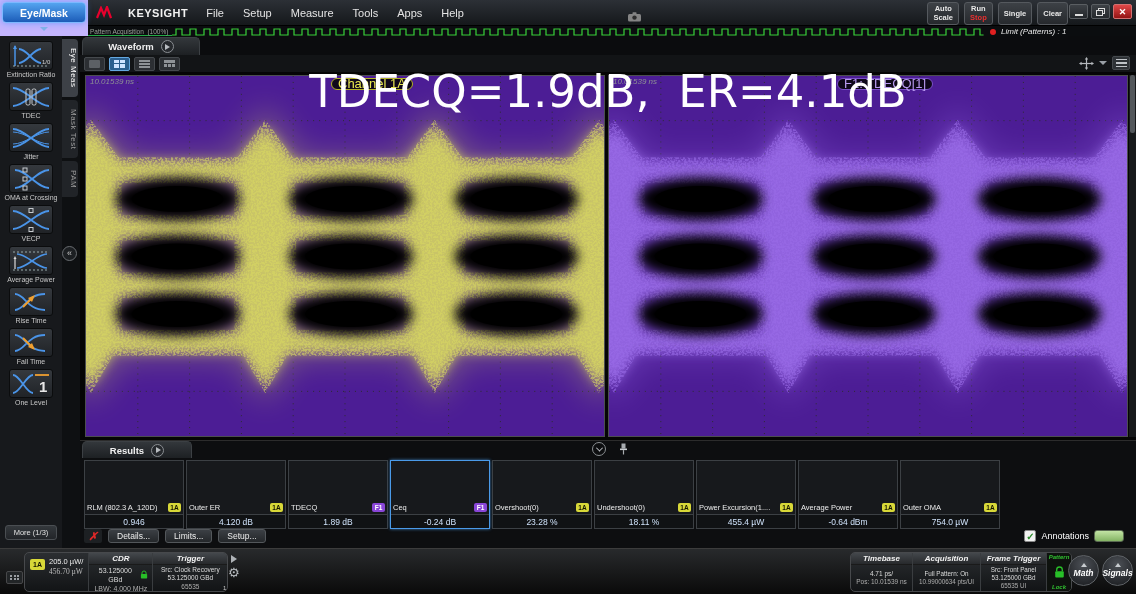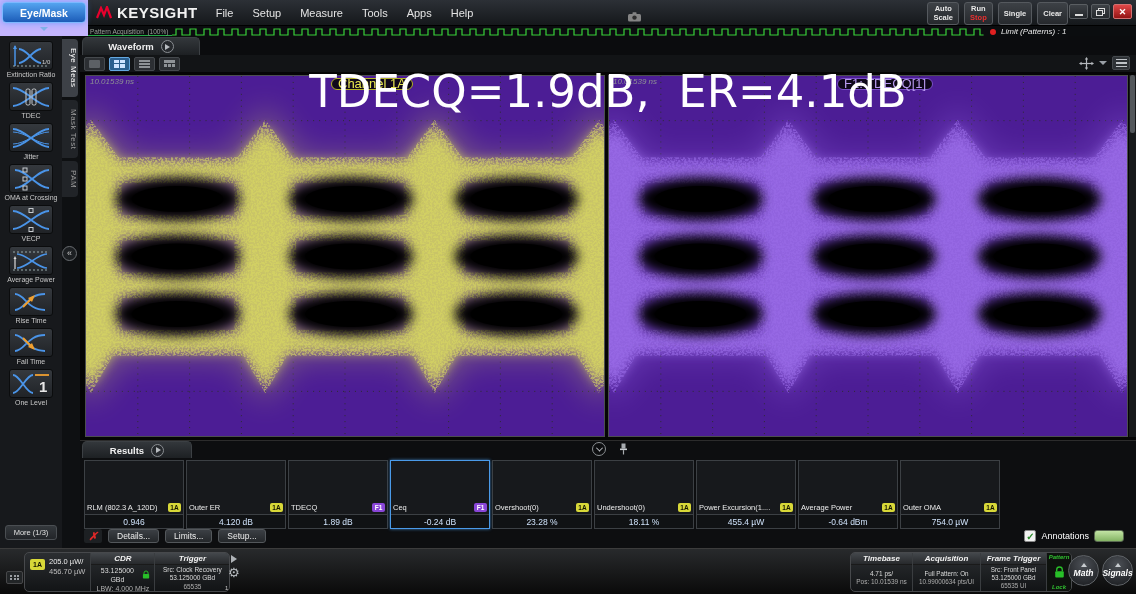--- a/index.html
+++ b/index.html
@@ -11,21 +11,21 @@
   .menubar { position:absolute; left:0; top:0; width:1136px; height:26px;
              background:linear-gradient(#2c3036,#15181b); border-bottom:1px solid #000;
              display:flex; align-items:center; }
   .mode-wrap { position:absolute; left:0; top:0; width:88px; height:36px; background:#c4b5fd; z-index:6; }
   .mode-btn { margin:2px 2px 0 2px; height:21px; border-radius:4px;
               background:linear-gradient(#54a4f0,#1c5cb8); border:1px solid #7db8ff;
               color:#fff; font-weight:bold; font-size:10.5px; display:flex; align-items:center; justify-content:center;
               box-shadow:0 0 6px rgba(60,140,255,.6); }
   .mode-strip { height:11px; display:flex; align-items:center; justify-content:center; }
   .tri-down { width:0; height:0; border-left:4px solid transparent; border-right:4px solid transparent; border-top:4px solid #7fb2e8; }
-  .brand { display:flex; align-items:center; gap:5px; margin-left:96px; font-weight:bold; font-size:15px; color:#f2f2f2; letter-spacing:.5px; }
+  .brand { display:flex; align-items:center; gap:16px; margin-left:96px; font-weight:bold; font-size:11px; color:#f2f2f2; letter-spacing:.5px; }
   .menus { display:flex; gap:19px; margin-left:18px; font-size:11px; color:#e4e4e4; }
   .menus span { cursor:default; }
   .cam { position:absolute; left:628px; top:8px; }
   .topbtns { position:absolute; right:68px; top:2px; display:flex; gap:5px; }
   .tbtn { min-width:27px; padding:1px 5px; border-radius:3px; border:1px solid #55595e;
           background:linear-gradient(#3d4146,#26292d); color:#e8e8e8; font-size:7.5px; font-weight:bold;
           text-align:center; line-height:1.25; display:flex; flex-direction:column; justify-content:center; }
   .tbtn .red { color:#e83030; }
   .winbtns { position:absolute; right:4px; top:4px; display:flex; gap:3px; }
   .wbtn { width:19px; height:15px; border-radius:2px; border:1px solid #5a5e62;
@@ -155,21 +155,21 @@
   .sec-hdr { font-size:8px; font-weight:bold; font-style:italic; color:#f2f2f2; text-align:center;
              background:linear-gradient(#44484c,#27292c); padding:1px 0; border-bottom:1px solid #1a1a1a; }
   .sec-body { flex:1; padding:1px 4px; font-size:7px; color:#dcdcdc; text-align:center; line-height:1.3;
               display:flex; flex-direction:column; justify-content:center; position:relative; }
   .sec-body .dim { color:#aeaeae; }
   .rate-line { display:flex; align-items:center; justify-content:center; gap:3px; }
   .ch-sec { flex-direction:row; align-items:flex-start; gap:4px; padding:4px 5px; }
   .ch-badge { width:15px; height:11px; background:#d8d838; color:#141400; font-size:7px; font-weight:bold;
               border-radius:2px; display:flex; align-items:center; justify-content:center; margin-top:2px; }
   .ch-lines { font-size:7.5px; text-align:left; line-height:1.35; color:#ececec; }
-  .ch-lines .dim { color:#bcbcbc; }
+  .ch-lines .dim { color:#bcbcbc;font-family:Liberation Serif, serif; }
   .pg-num { position:absolute; right:1px; bottom:0; font-size:6px; color:#c8c8c8; }
   .cl-tools { position:absolute; left:228px; top:6px; display:flex; flex-direction:column; align-items:center; gap:3px; }
   .tri-right { width:0; height:0; border-top:4px solid transparent; border-bottom:4px solid transparent; border-left:6px solid #aeb2b6; }
   .gear { font-family:"DejaVu Sans",sans-serif; font-size:13px; color:#b8bcc0; line-height:13px; }
   .plock { width:24px; display:flex; flex-direction:column; align-items:center; justify-content:space-between;
            background:#0e120e; padding:1px 0; }
   .plock span { font-size:6px; font-style:italic; font-weight:bold; color:#30c030; }
   .roundbtn { position:absolute; top:6px; width:31px; height:31px; border-radius:50%; border:1px solid #5e6266;
               background:radial-gradient(circle at 50% 30%, #4c5056, #17191c);
               display:flex; flex-direction:column; align-items:center; justify-content:center; color:#fff;

